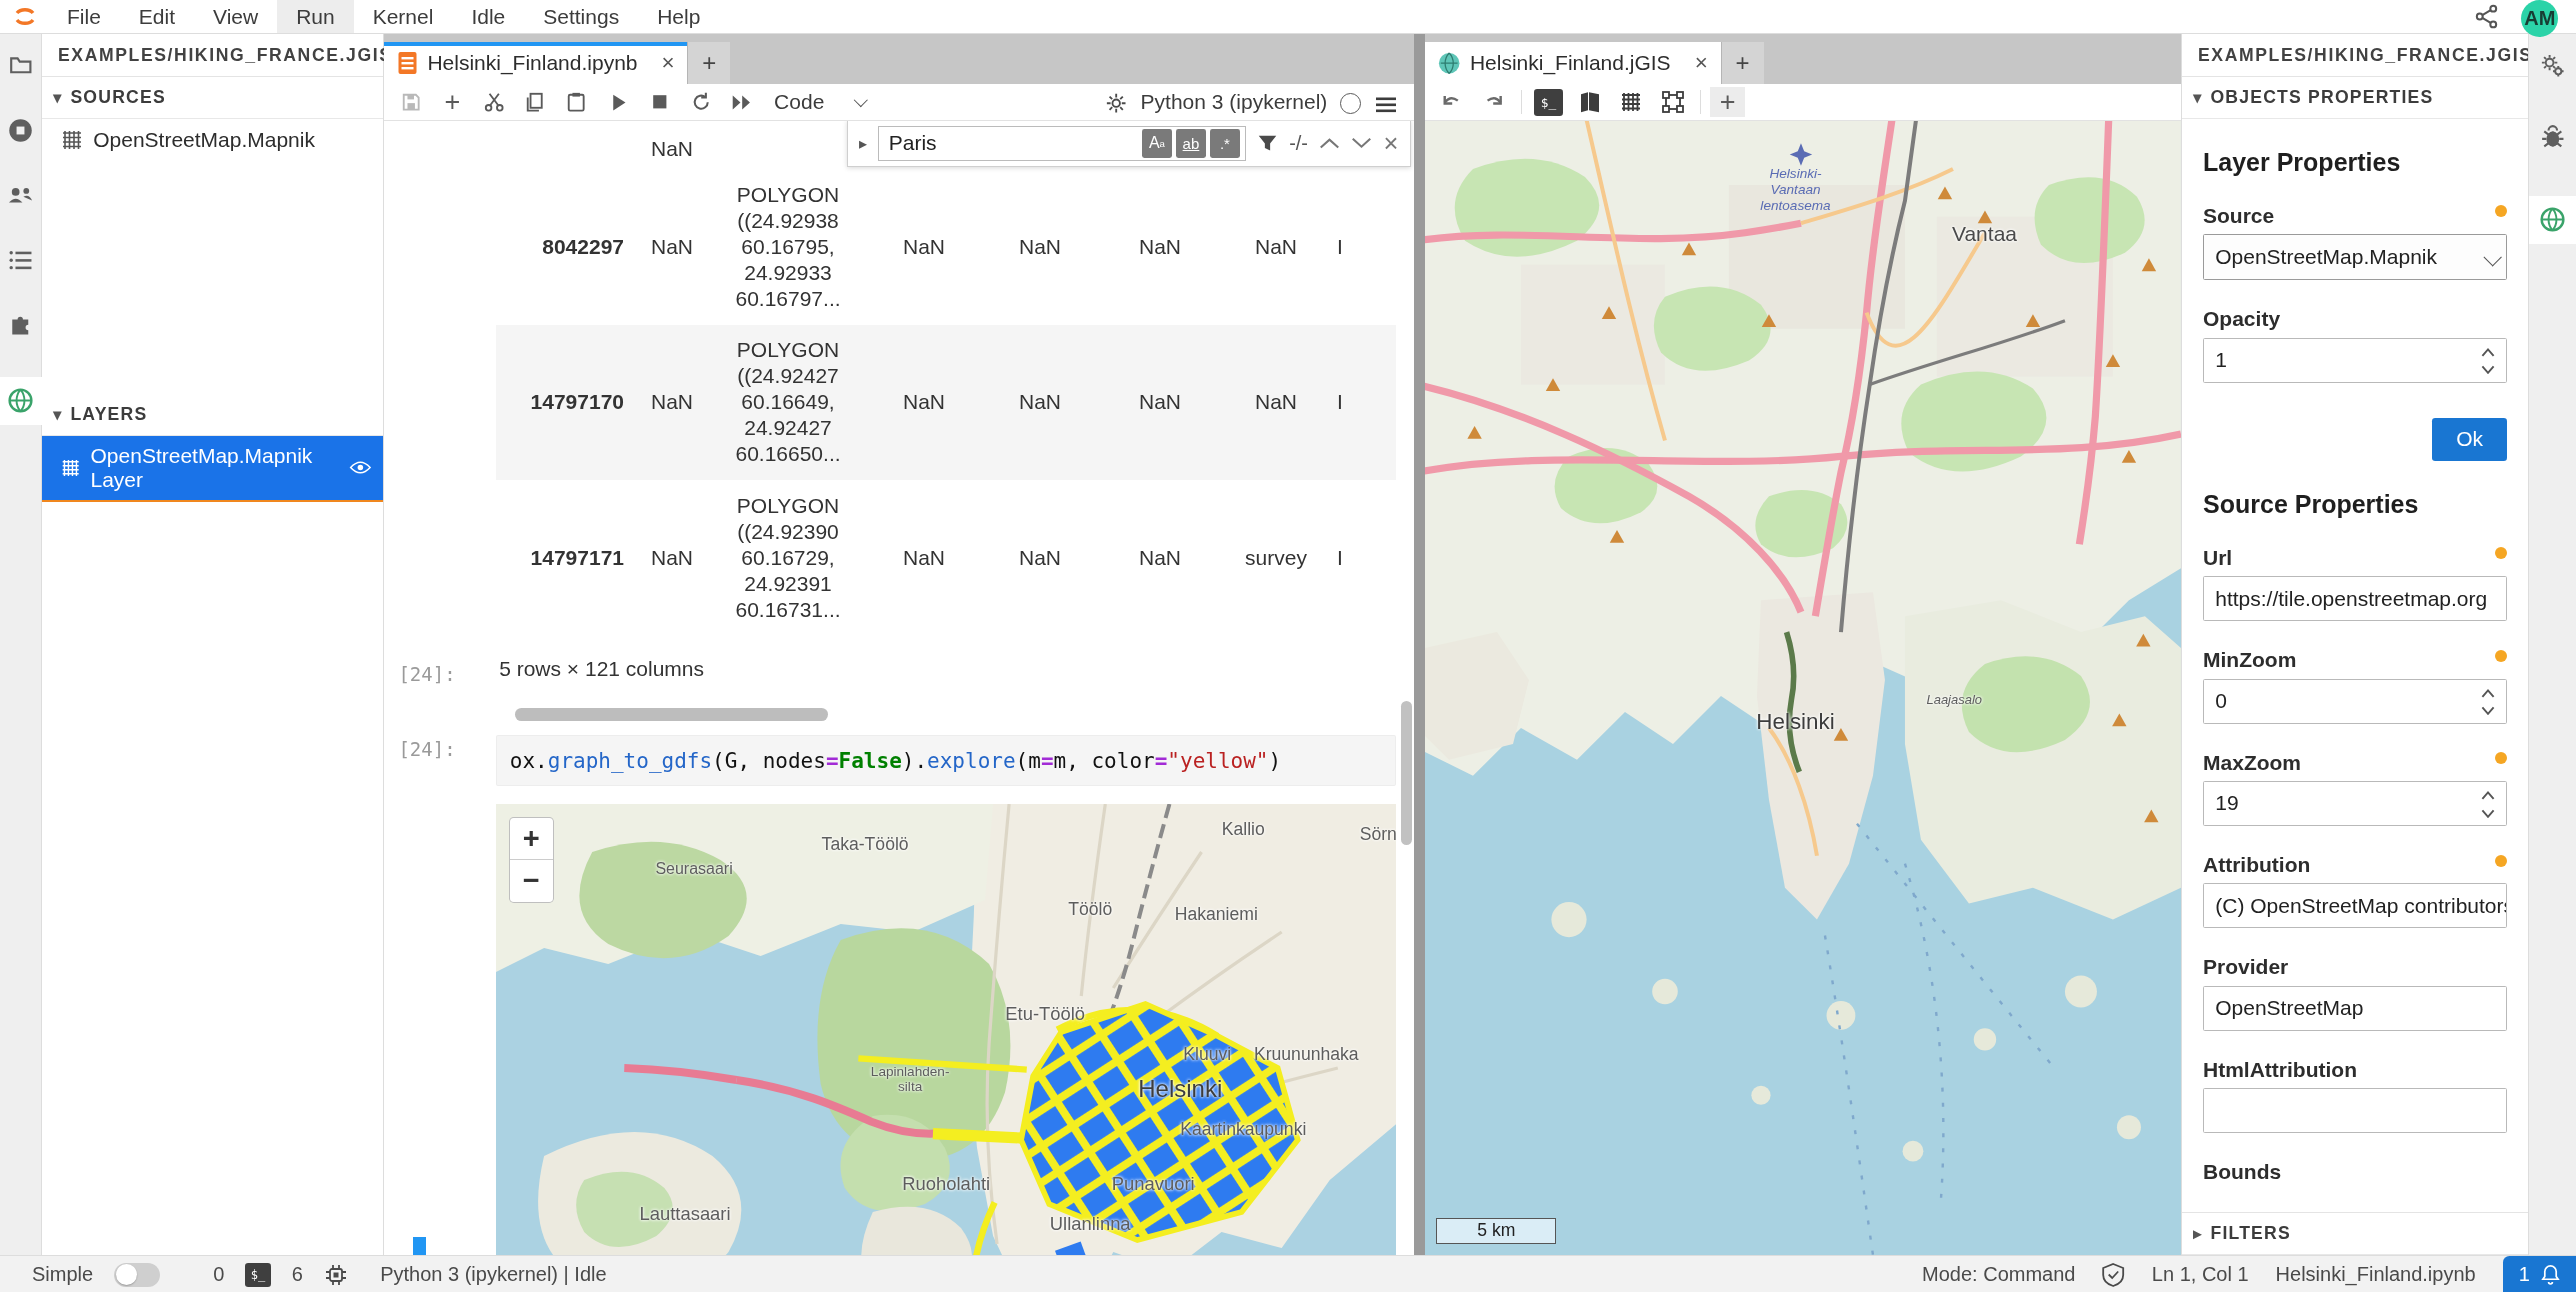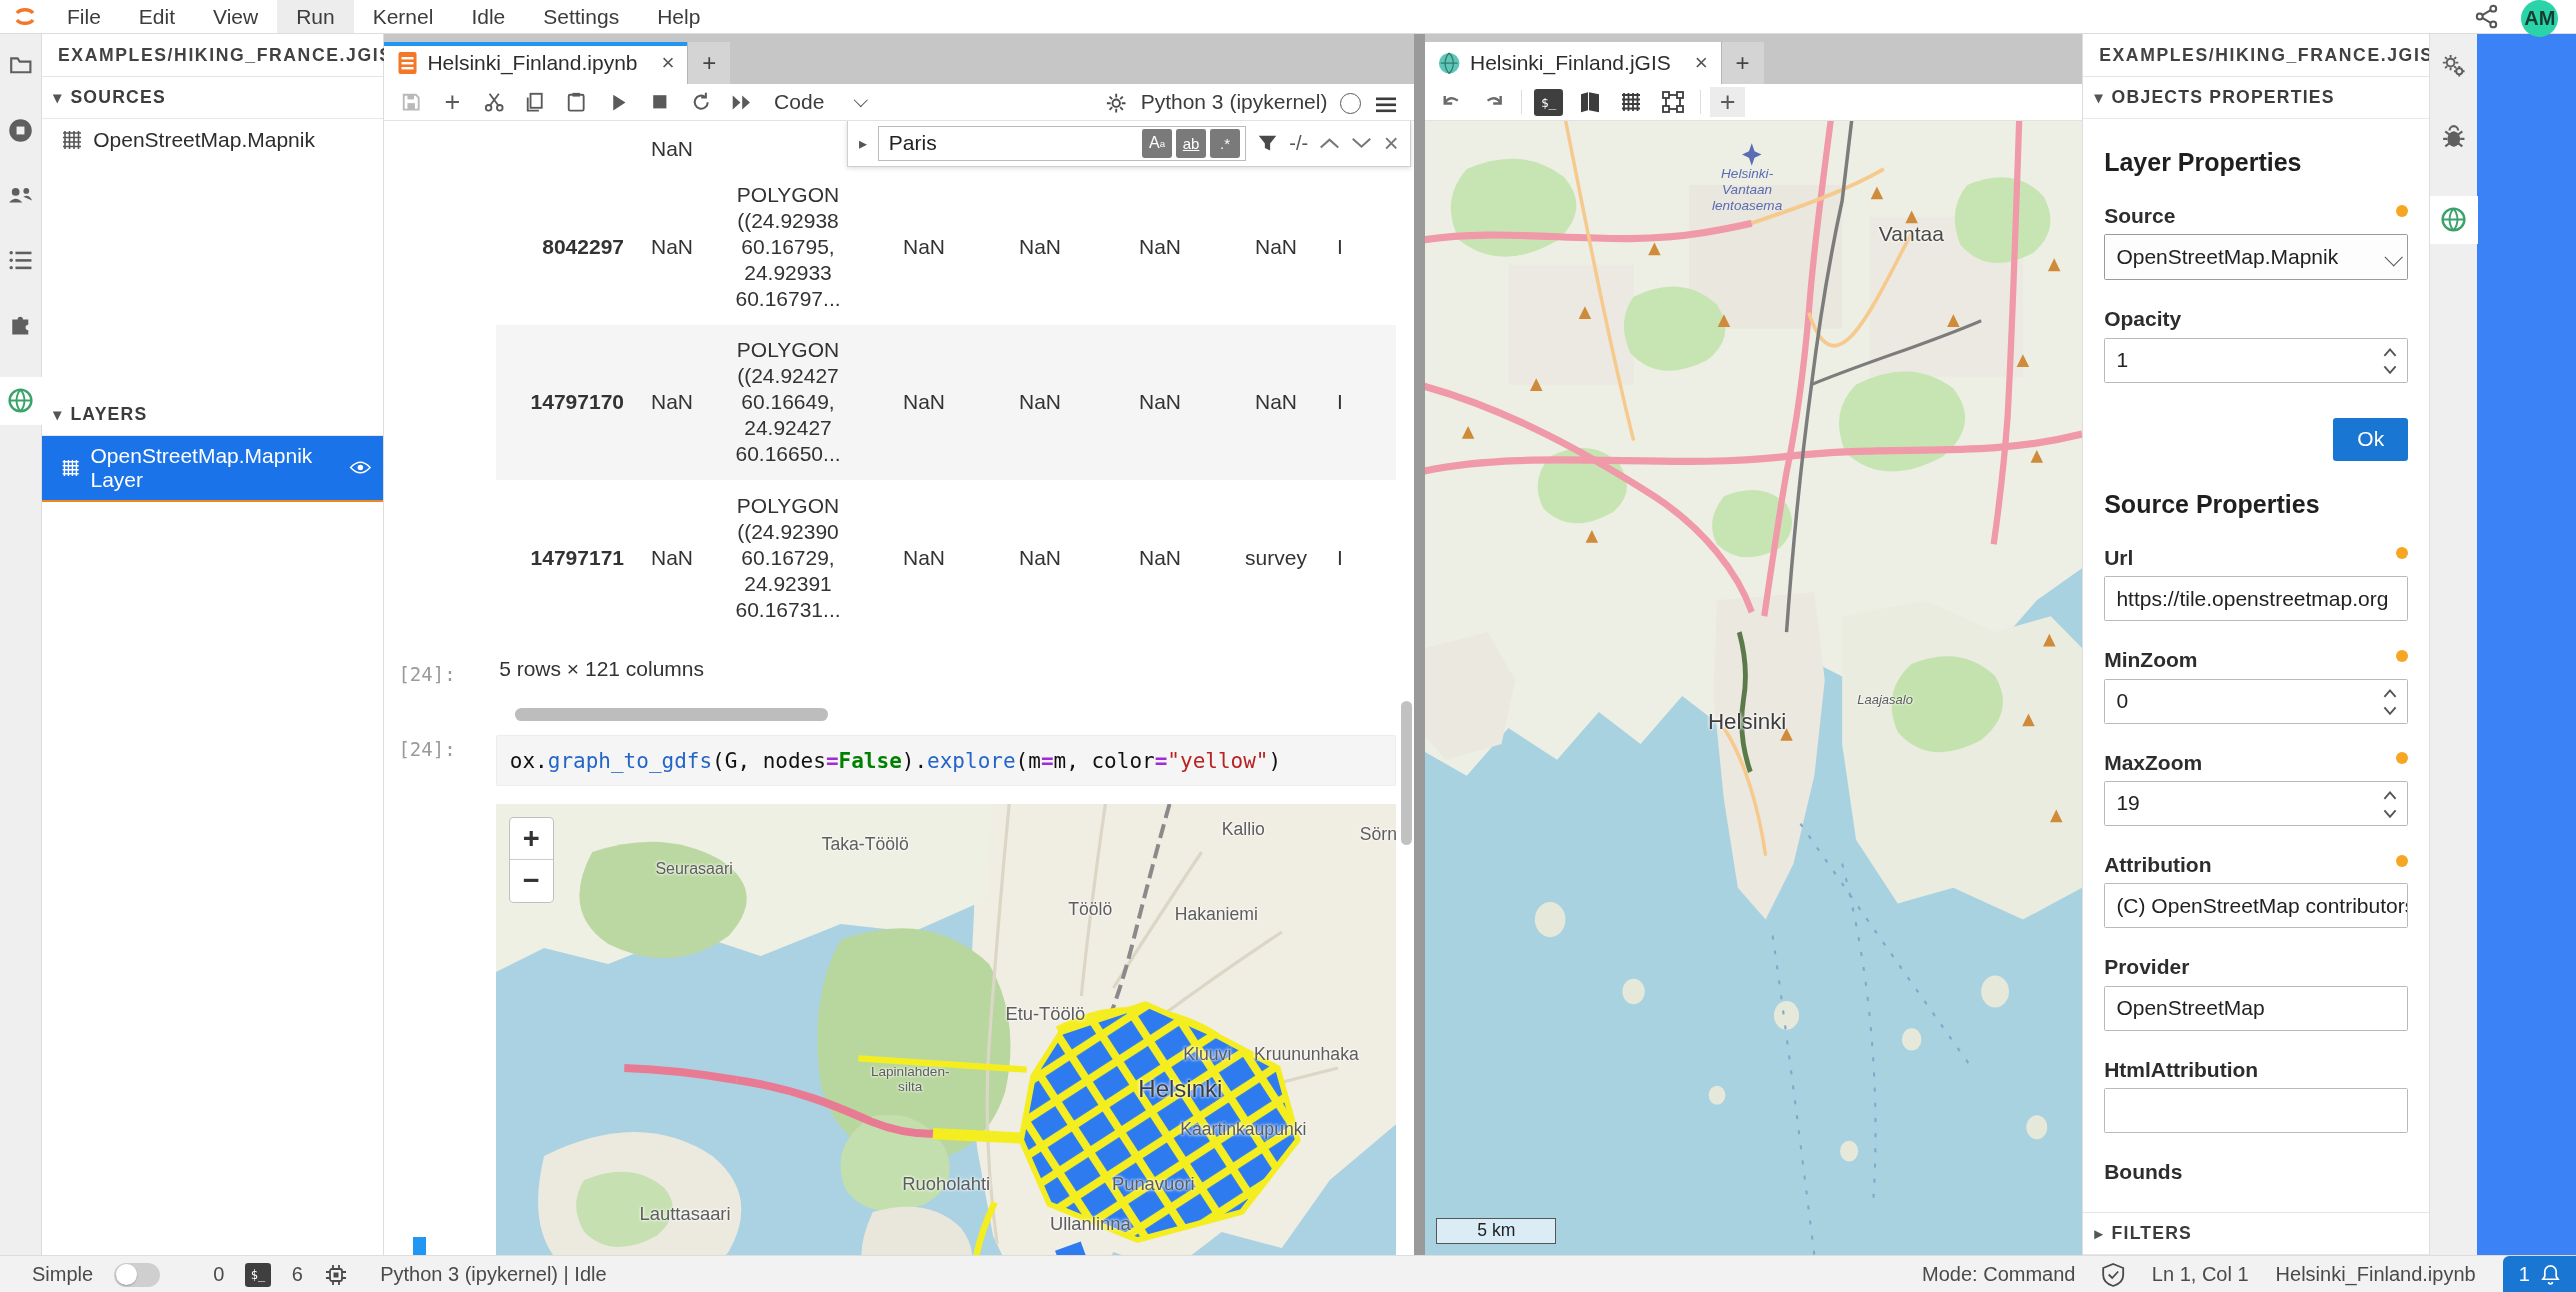--- a/index.html
+++ b/index.html
@@ -1,18 +1,18 @@
 <!DOCTYPE html>
 <html style="font-size:12.8px"><head>
 <meta charset="utf-8">
 <style>
   * { margin:0; padding:0; box-sizing:border-box; }
   html,body { background:#888; }
   body { font-family:"Liberation Sans", sans-serif; }
-  #app { position:relative; width:2576px; height:1293px; background:#3b82f6; overflow:hidden; }
+  #app { position:relative; width:2576px; height:1293px; background:#ef4444; overflow:hidden; }
 
   
   .menubar { position:absolute; left:0; top:0; width:100%; height:34px; background:#fff; border-bottom:0.8px solid #ddd; display:flex; align-items:center; z-index:50; }
   .logo { width:24px; height:24px; margin:0 11.2px 0 12.8px; }
   .menu-items { display:flex; height:100%; align-items:center; }
   .menu-item { font-size:21px; color:#3c3c3c; padding:0 19px; height:100%; display:flex; align-items:center; cursor:default; }
   .menu-item.active { background:#ededed; }
   .menubar-right { margin-left:auto; display:flex; align-items:center; gap:21px; padding-right:17.6px; }
   .avatar { width:37px; height:37px; border-radius:50%; background:#2bd3a8; color:#173d33; font-weight:bold; font-size:20px; display:flex; align-items:center; justify-content:center; margin-top:3.2px; }
 
@@ -47,21 +47,21 @@
   .selinput { position:relative; width:100%; height:46px; border:0.8px solid #9a9a9a; border-radius:1.6px; background:#fdfdfd; font-size:21px; color:#222; display:flex; align-items:center; padding:0 35px 0 11.2px; }
   .sel-chev { position:absolute; right:9.6px; top:17.6px; width:12.8px; height:12.8px; border-right:1.6px solid #555; border-bottom:1.6px solid #555; transform:rotate(45deg) translateY(-3.2px); }
   .ok-row { display:flex; justify-content:flex-end; margin-top:35px; }
   .ok-btn { background:#1976d2; color:#fff; font-size:21px; border:none; border-radius:3.2px; padding:9.6px 24px; cursor:pointer; }
   .filters-row { border-top:0.8px solid #e4e4e4; }
 
   
   .doc { display:flex; flex-direction:column; background:#fff; position:relative; }
   .doc.notebook { width:1030px; }
   .splitter { width:11.2px; background:#9a9a9a; }
-  .doc.gis { width:657px;justify-content:space-between; }
+  .doc.gis { width:756px;justify-content:space-between; }
   .tabbar { height:50px; background:#c6c6c6; display:flex; align-items:flex-end; }
   .tab { height:42px; background:#fff; display:flex; align-items:center; padding:0 12.8px; gap:9.6px; font-size:21px; color:#2d2d2d; border-right:0.8px solid #b5b5b5; position:relative; min-width:264px; }
   .tab.focus:before { content:""; position:absolute; left:0; right:0; top:0; height:4px; background:#2196f3; }
   .tab .close { margin-left:14.4px; color:#555; font-size:22.4px; }
   .newtab { width:42px; height:42px; background:#d4d4d4; display:flex; align-items:center; justify-content:center; font-size:24px; color:#444; }
   .toolbar { height:37px; border-bottom:0.8px solid #e2e2e2; display:flex; align-items:center; padding:0 9.6px; gap:6.4px; background:#fff; }
   .tbtn { width:35px; height:30px; display:flex; align-items:center; justify-content:center; color:#5a5a5a; }
   .tsep { width:0.8px; height:24px; background:#ddd; margin:0 3.2px; }
   .celltype { display:flex; align-items:center; gap:32px; font-size:21px; color:#3c3c3c; padding:0 8px; }
   .chev-down { width:9.6px; height:9.6px; border-right:1.6px solid #555; border-bottom:1.6px solid #555; transform:rotate(45deg); margin-top:-4.8px; }

